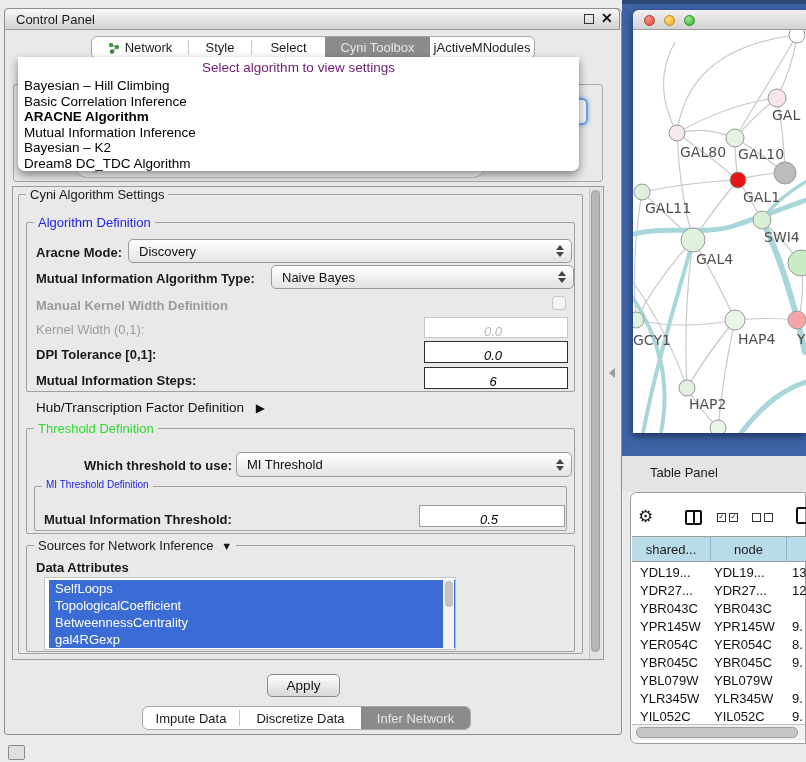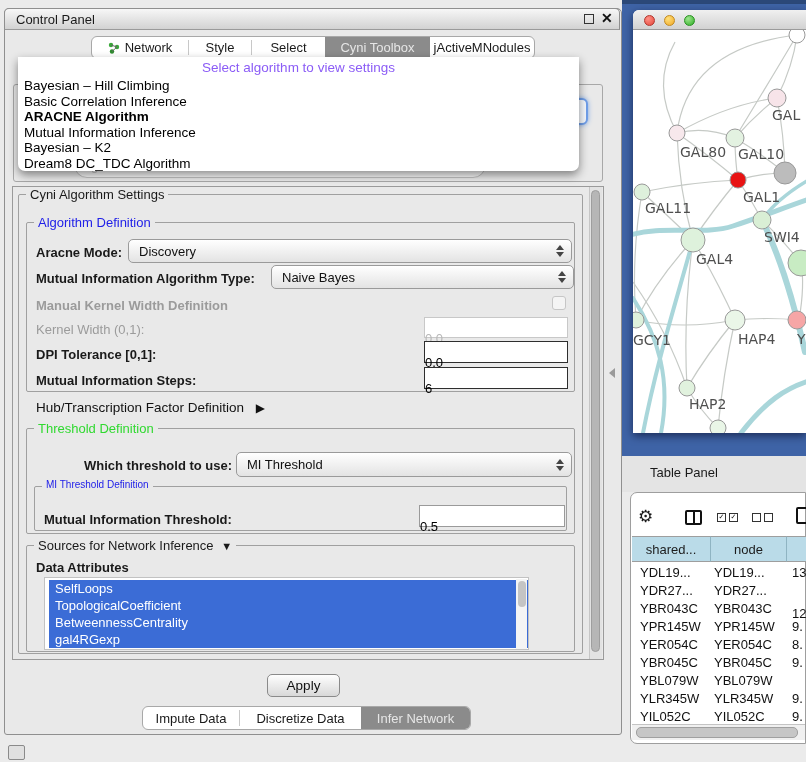--- a/index.html
+++ b/index.html
@@ -12,43 +12,43 @@
   
   .cp-frame{left:4px;top:8px;width:616px;height:725px;background:#e9e9e9;border:1px solid #8f8f8f;border-radius:5px 5px 3px 3px;}
   .cp-titlebar{left:4px;top:8px;width:616px;height:22px;background:linear-gradient(#f7f7f7,#d2d2d2);border:1px solid #8f8f8f;border-bottom:1px solid #9a9a9a;border-radius:5px 5px 0 0;box-sizing:border-box;}
   
   .tabbar{left:91px;top:36px;width:444px;height:23px;background:#ffffff;border:1px solid #a8a8a8;border-radius:6px;display:flex;overflow:hidden;box-sizing:border-box;}
   .tab{display:flex;align-items:center;justify-content:center;font-size:13px;color:#1a1a1a;gap:5px;}
   .tab.sel{background:#8b8b8b;color:#e6e6e6;}
   .tabsep{width:1px;background:#c8c8c8;margin:3px 0;}
   
   .overlay{left:18px;top:57px;width:561px;height:114px;background:#ffffff;border-radius:0 0 7px 7px;box-shadow:0 4px 10px rgba(0,0,0,0.45);z-index:30;}
-  .ov-ph{position:absolute;left:0;top:3px;width:100%;text-align:center;font-size:13.5px;color:#8b5cf6;}
+  .ov-ph{position:absolute;left:0;top:3px;width:100%;text-align:center;font-size:13.5px;color:#701a75;}
   .ov-item{position:absolute;left:6px;width:540px;height:15.5px;font-size:13.5px;color:#000;line-height:15.5px;}
   
   .hidden-grp{left:13px;top:84px;width:590px;height:98px;border:1px solid #a8a8a8;border-radius:3px;background:#e9e9e9;z-index:1;box-sizing:border-box;}
   .focus-combo{left:468px;top:98px;width:120px;height:27px;border:2px solid #6f9ee8;box-shadow:0 0 5px #7aa7e8;border-radius:6px;background:#f4f8fd;z-index:2;box-sizing:border-box;}
   .ghost-combo{left:74px;top:151px;width:412px;height:27px;border:1px solid #c2c2c2;border-radius:13px;background:#fcfcfc;z-index:2;font-size:13px;color:#c8c8c8;line-height:27px;padding-left:16px;box-sizing:border-box;}
   
   .settings-outer{left:12px;top:186px;width:592px;height:474px;border:1px solid #9a9a9a;background:#e9e9e9;box-sizing:border-box;z-index:3;}
   .sb-track{left:589px;top:187px;width:13px;height:472px;background:#e2e2e2;border-left:1px solid #c6c6c6;z-index:4;box-sizing:border-box;}
   .sb-thumb{left:591px;top:190px;width:9px;height:462px;background:#b6b6b6;border:1px solid #9e9e9e;border-radius:5px;z-index:5;box-sizing:border-box;}
   .grp{border:1px solid #a0a0a0;border-radius:2px;z-index:4;box-sizing:border-box;}
   .grp-title{position:absolute;font-size:13px;background:#e9e9e9;padding:0 4px;z-index:5;white-space:nowrap;}
   .combo{background:linear-gradient(#ffffff,#e3e3e3);border:1px solid #9a9a9a;border-radius:5px;z-index:5;box-sizing:border-box;display:flex;align-items:center;}
   .combo .val{font-size:13px;color:#111;padding-left:10px;flex:1;}
   .spin{width:9px;margin-right:7px;display:flex;flex-direction:column;align-items:center;gap:2px;}
   .spin i{display:block;width:0;height:0;border-left:4px solid transparent;border-right:4px solid transparent;}
   .spin .up{border-bottom:5px solid #444;}
   .spin .dn{border-top:5px solid #444;}
-  .field{background:#ffffff;border:1px solid #9a9a9a;z-index:5;box-sizing:border-box;font-size:13px;text-align:left;padding:13px 6px 0 0;}
+  .field{background:#ffffff;border:1px solid #9a9a9a;z-index:5;box-sizing:border-box;font-size:13px;text-align:center;padding:6px 6px 0 0;font-style:italic;}
   .field.strong{border:1.5px solid #2e2e2e;}
   .field.off{border:1px solid #c8c8c8;color:#b8b8b8;}
   .chk{width:14px;height:14px;border:1px solid #c6c6c6;border-radius:3px;background:#f4f4f4;z-index:5;box-sizing:border-box;}
-  .attr-list{left:44px;top:577px;width:485px;height:73px;background:#ffffff;border:1px solid #c2c2c2;z-index:5;box-sizing:border-box;overflow:hidden;}
+  .attr-list{left:44px;top:577px;width:412px;height:73px;background:#ffffff;border:1px solid #c2c2c2;z-index:5;box-sizing:border-box;overflow:hidden;}
   .attr-item{position:absolute;left:4px;width:492px;height:17px;background:#3b6cd6;color:#ffffff;font-size:13px;line-height:17px;padding-left:6px;box-sizing:border-box;}
   .alist-track{position:absolute;right:1px;top:1px;width:11px;height:70px;background:#f4f4f4;}
   .alist-thumb{position:absolute;right:2px;top:3px;width:8px;height:26px;background:#c4c4c4;border-radius:4px;}
   .btn{z-index:5;background:linear-gradient(#fefefe,#d8d8d8);border:1px solid #8a8a8a;border-radius:5px;font-size:13.5px;color:#111;display:flex;align-items:center;justify-content:center;box-sizing:border-box;}
   
   .blue-panel{left:622px;top:0;width:184px;height:456px;background:#3e63a6;border-top:4px solid #2b4878;box-sizing:border-box;}
   .net-window{left:633px;top:10px;width:173px;height:423px;background:#ffffff;border-radius:6px 0 0 0;box-shadow:0 3px 9px rgba(0,0,25,0.55);z-index:2;}
   .net-titlebar{left:633px;top:10px;width:173px;height:20px;background:linear-gradient(#f0f0f0,#d2d2d2);border-bottom:1px solid #9b9b9b;border-radius:6px 0 0 0;z-index:3;box-sizing:border-box;}
   .light{width:11px;height:11px;border-radius:50%;z-index:4;box-sizing:border-box;}
   .net-canvas{left:633px;top:30px;width:167px;height:403px;z-index:3;}
@@ -328,21 +328,21 @@
   <div class="th-cell" style="left:711px;width:76px;">node</div>
   <div class="th-cell" style="left:787px;width:19px;border-right:none;"></div>
 
   <div>
     <div class="td-cell" style="left:640px;top:565px;width:68px;">YDL19...</div>
     <div class="td-cell" style="left:714px;top:565px;width:70px;">YDL19...</div>
     <div class="td-cell" style="left:792px;top:565px;width:14px;">13</div>
 
     <div class="td-cell" style="left:640px;top:583px;width:68px;">YDR27...</div>
     <div class="td-cell" style="left:714px;top:583px;width:70px;">YDR27...</div>
-    <div class="td-cell" style="left:792px;top:606px;width:14px;">12</div>
+    <div class="td-cell" style="left:792px;top:583px;width:14px;">12</div>
 
     <div class="td-cell" style="left:640px;top:601px;width:68px;">YBR043C</div>
     <div class="td-cell" style="left:714px;top:601px;width:70px;">YBR043C</div>
     <div class="td-cell" style="left:792px;top:601px;width:14px;"></div>
 
     <div class="td-cell" style="left:640px;top:619px;width:68px;">YPR145W</div>
     <div class="td-cell" style="left:714px;top:619px;width:70px;">YPR145W</div>
     <div class="td-cell" style="left:792px;top:619px;width:14px;">9.</div>
 
     <div class="td-cell" style="left:640px;top:637px;width:68px;">YER054C</div>

